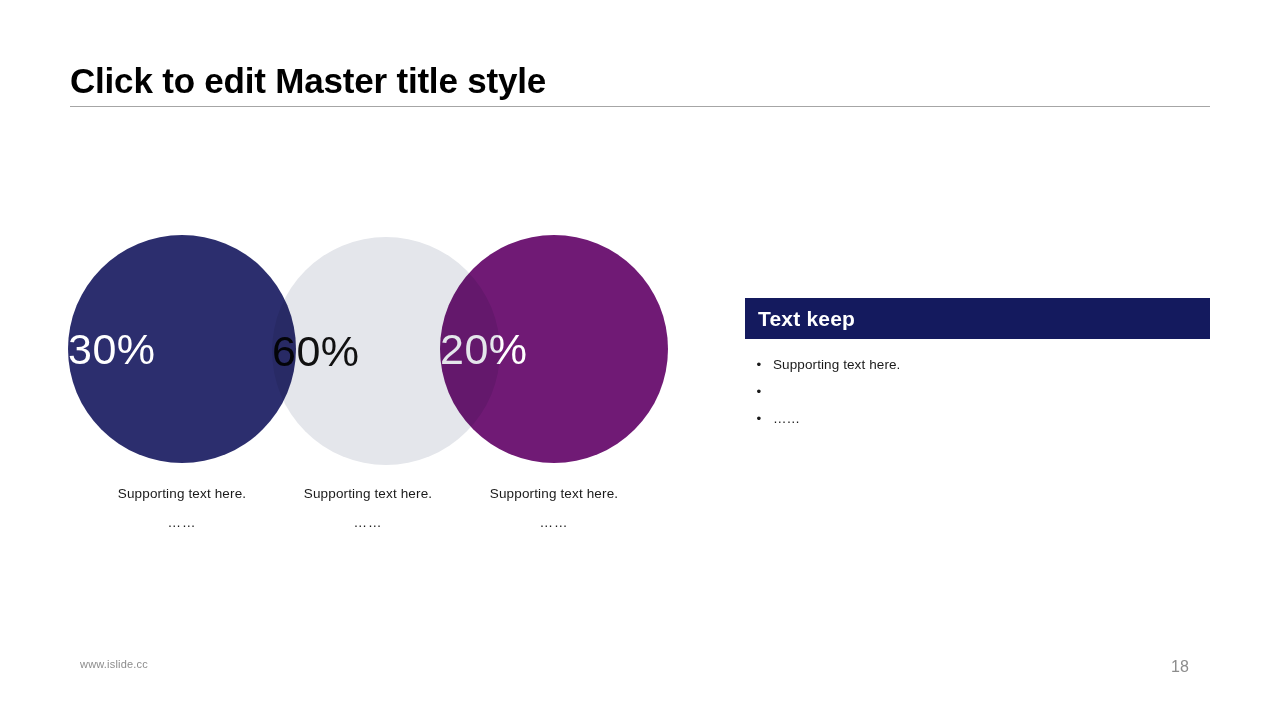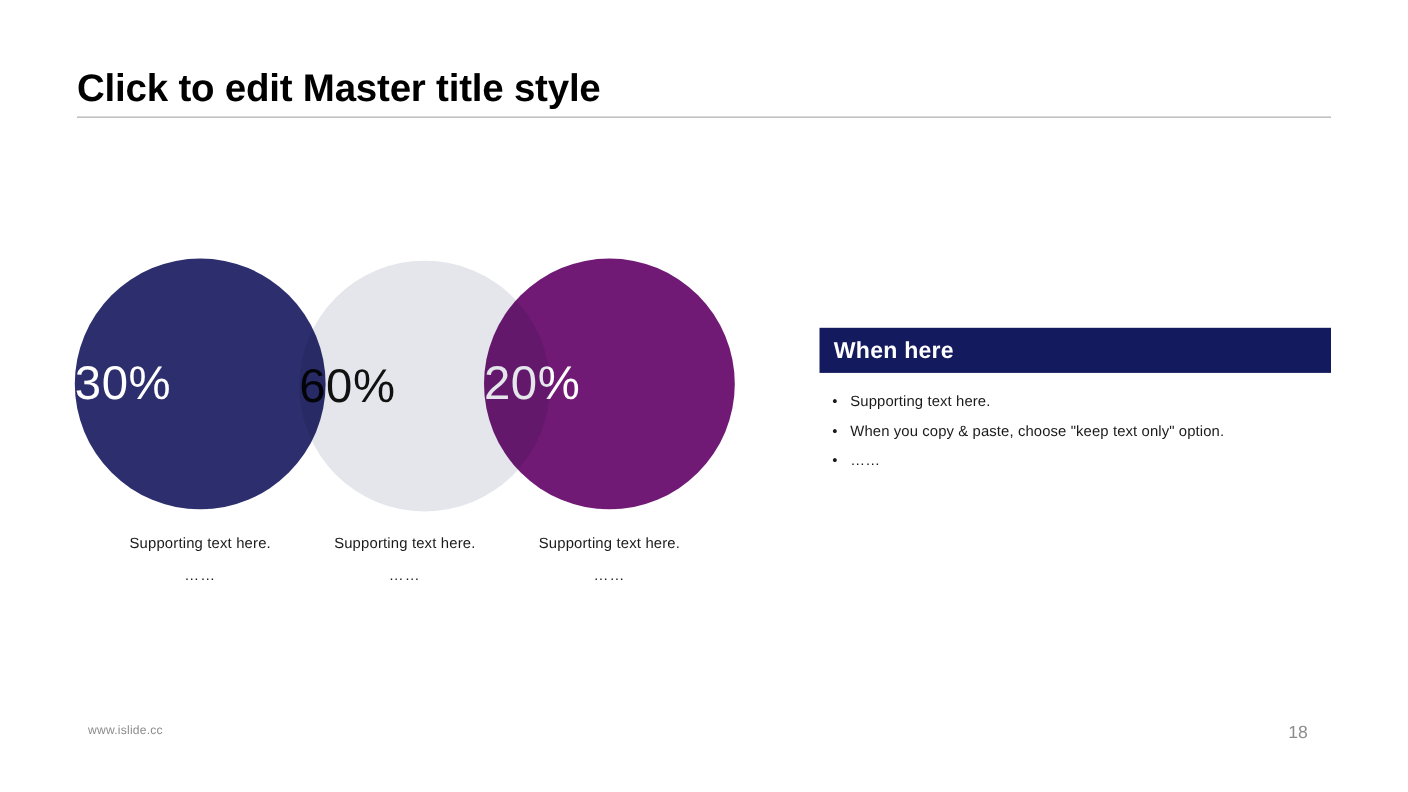--- a/index.html
+++ b/index.html
@@ -209,30 +209,29 @@
       <div class="caption-sub">……</div>
     </div>
     <div class="caption" id="caption-3">
       <div class="caption-main">Supporting text here.</div>
       <div class="caption-sub">……</div>
     </div>
   </div>
 
   <div id="text-panel">
     <div id="panel-header">
-      <span id="panel-header-text">When here</span>
+      <span id="panel-header-text">Text keep</span>
     </div>
     <ul id="panel-list">
       <li>
         <span class="bullet">•</span>
         <span>Supporting text here.</span>
       </li>
       <li>
         <span class="bullet">•</span>
-        <span>When you copy &amp; paste, choose "keep text only" option.</span>
       </li>
       <li>
         <span class="bullet">•</span>
         <span>……</span>
       </li>
     </ul>
   </div>
 
   <div id="footer-url">www.islide.cc</div>
   <div id="footer-page">18</div>

